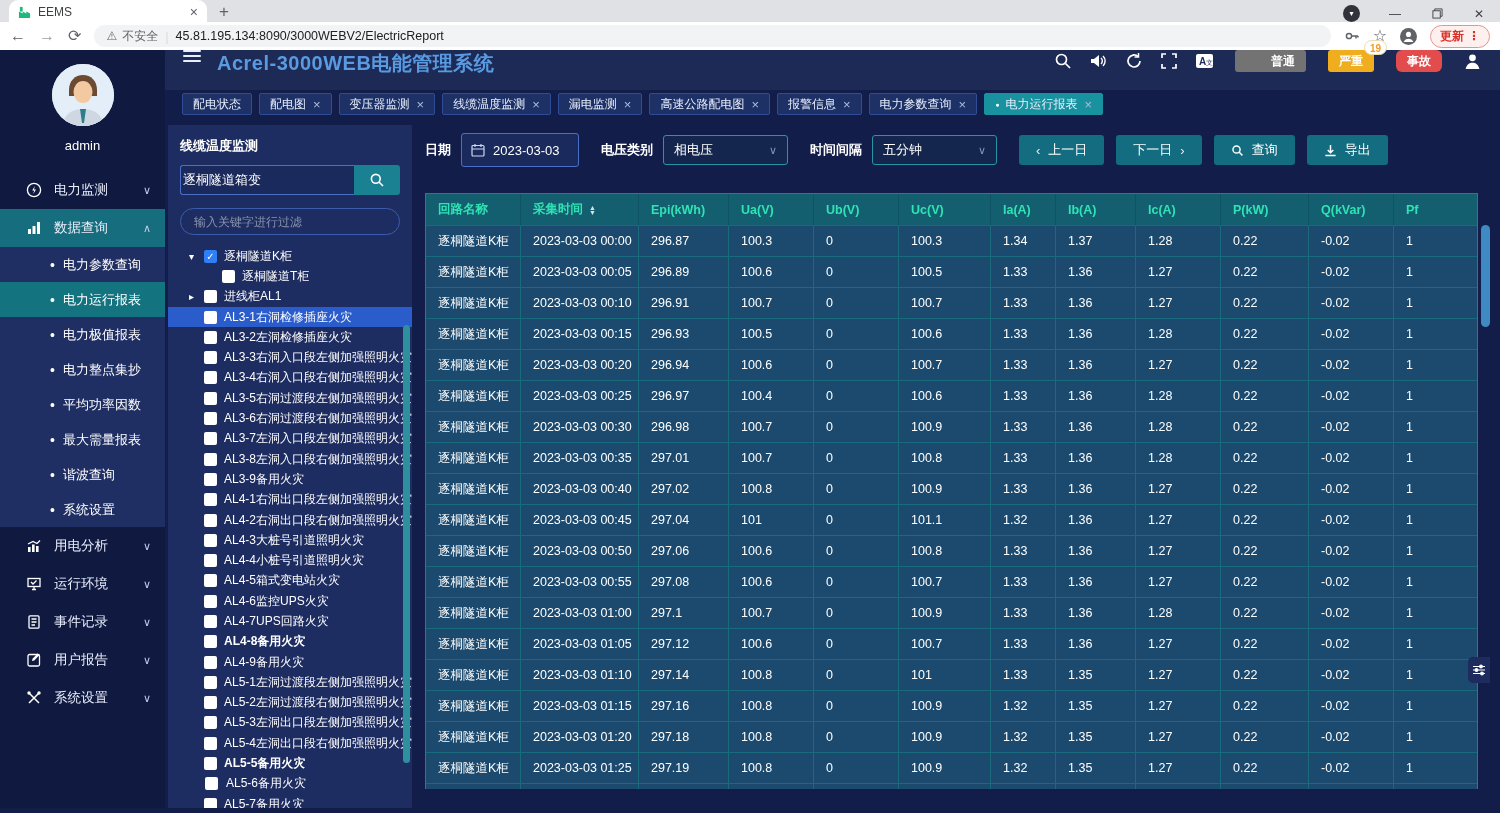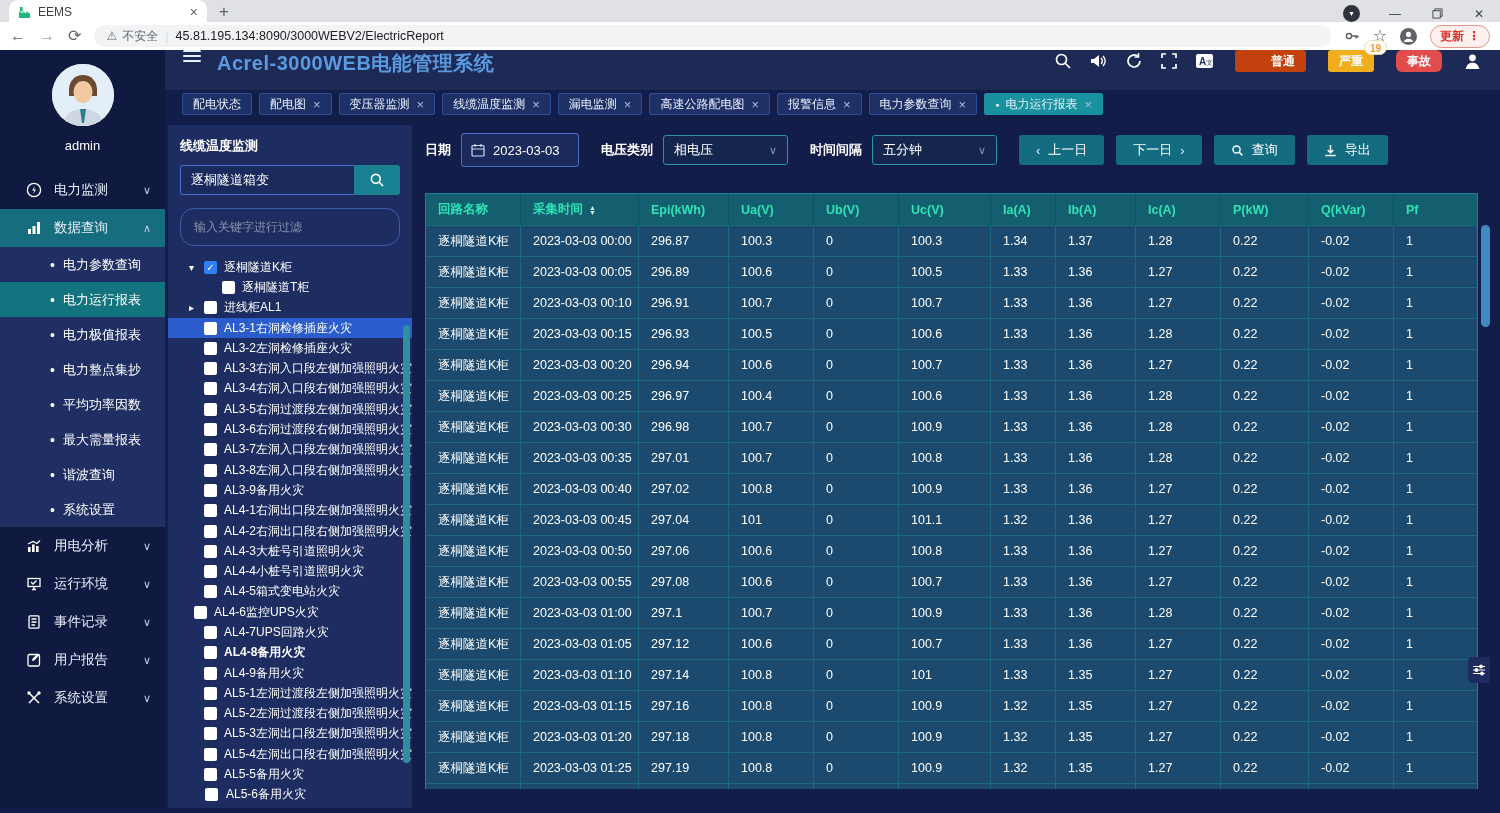--- a/index.html
+++ b/index.html
@@ -52,23 +52,23 @@
   .ptab{height:22px;background:#1d3166;border:1px solid #2f4d96;color:#e8eefc;font-size:12px;display:flex;align-items:center;padding:0 10px;gap:6px;border-radius:2px;white-space:nowrap}
   .ptab.active{background:#18929f;border-color:#18929f}
   .ptab .dot{font-size:7px;color:#fff}
   .ptab-close{color:#aebde0;font-size:13px;margin-left:1px}
 
   
   .content{flex:1;display:flex;background:#121d4a;overflow:hidden;min-height:0}
   .tree-panel{width:244px;margin:7px 0 0 3px;background:#1e2d61;position:relative;padding:12px 12px 0;flex:none}
   .station-label{color:#fff;font-size:13px;font-weight:bold;margin-bottom:10px}
   .search-row{display:flex;height:30px}
-  .search-input{flex:1;min-width:0;background:#1b2a5c;border:1px solid #4a6fc4;border-right:none;border-radius:3px 0 0 3px;color:#fff;font-size:13px;padding:0 10px;outline:none}
+  .search-input{flex:1;min-width:0;background:#1b2a5c;border:1px solid #4a6fc4;border-right:none;border-radius:3px 0 0 3px;color:#fff;font-size:13px;padding:0 2px;outline:none}
   .search-btn{width:46px;background:#1a8193;border-radius:0 3px 3px 0;display:flex;align-items:center;justify-content:center;flex:none}
-  .filter-input{margin-top:13px;width:100%;height:38px;border:1px solid #3b5cad;border-radius:14px;color:#22c55e;font-size:12px;padding:0 13px;background:transparent;outline:none}
+  .filter-input{margin-top:13px;width:100%;height:27px;border:1px solid #3b5cad;border-radius:14px;color:#22c55e;font-size:12px;padding:0 13px;background:transparent;outline:none}
   .filter-input::placeholder{color:#8a93ad}
   .tree-list{margin:11px -12px 0}
   .tree-row{height:20.3px;display:flex;align-items:center;gap:7px;color:#fff;font-size:12px;white-space:nowrap;overflow:hidden}
   .tree-row.selected{background:#2a5ccc}
   .tree-arrow{width:11px;color:#fff;font-size:10px;text-align:center;flex:none}
   .cb{width:13px;height:13px;background:#fff;border-radius:2px;flex:none}
   .cb.checked{background:#2f7ff7;color:#fff;font-size:10px;line-height:13px;text-align:center}
   .tree-scrollbar{position:absolute;right:2px;top:200px;width:7px;height:438px;background:#2e8f9e;border-radius:4px}
 
   .main-panel{flex:1;margin:7px 10px 0 13px;position:relative;min-width:0}
@@ -313,21 +313,21 @@
             </svg>
           </span>
         <span>
             <svg width="19" height="18" viewBox="0 0 19 18">
               <rect x="1" y="2" width="17" height="14" rx="2" fill="#fff"></rect>
               <text x="4" y="13" font-size="10" font-weight="bold" fill="#1d2a56" font-family="Liberation Sans">A</text>
               <text x="11" y="13" font-size="7" fill="#1d2a56" font-family="Liberation Sans">文</text>
             </svg>
           </span>
         <div style="display:flex;gap:22px;margin:0 4px">
-            <div class="alarm-btn" style="background: #c2410c; padding-left: 36px;">普通</div>
+            <div class="alarm-btn" style="background: #737373; padding-left: 36px;">普通</div>
             <div class="alarm-btn" style="background: rgb(240, 173, 29);">严重<span class="abadge">19</span></div>
             <div class="alarm-btn" style="background: rgb(226, 76, 76); border-radius: 6px;">事故</div>
           </div>
         <span>
             <svg width="19" height="19" viewBox="0 0 18 18" fill="#fff">
               <circle cx="9" cy="5.5" r="3.2"></circle>
               <path d="M2.5 16c.9-4 3.5-5.8 6.5-5.8s5.6 1.8 6.5 5.8z"></path>
             </svg>
           </span>
       </div>
@@ -467,21 +467,21 @@
             <div class="tree-row" style="padding-left: 18px;">
               <span class="tree-arrow"></span>
               <span class="cb"></span>
               <span class="tree-label">AL4-4小桩号引道照明火灾</span>
             </div>
             <div class="tree-row" style="padding-left: 18px;">
               <span class="tree-arrow"></span>
               <span class="cb"></span>
               <span class="tree-label">AL4-5箱式变电站火灾</span>
             </div>
-            <div class="tree-row" style="padding-left: 8px;">
+            <div class="tree-row" style="padding-left: 18px;">
               <span class="tree-arrow"></span>
               <span class="cb"></span>
               <span class="tree-label">AL4-6监控UPS火灾</span>
             </div>
             <div class="tree-row" style="padding-left: 18px;">
               <span class="tree-arrow"></span>
               <span class="cb"></span>
               <span class="tree-label">AL4-7UPS回路火灾</span>
             </div>
             <div class="tree-row" style="padding-left: 18px; font-weight: bold;">
@@ -507,21 +507,21 @@
             <div class="tree-row" style="padding-left: 18px;">
               <span class="tree-arrow"></span>
               <span class="cb"></span>
               <span class="tree-label">AL5-3左洞出口段左侧加强照明火灾</span>
             </div>
             <div class="tree-row" style="padding-left: 18px;">
               <span class="tree-arrow"></span>
               <span class="cb"></span>
               <span class="tree-label">AL5-4左洞出口段右侧加强照明火灾</span>
             </div>
-            <div class="tree-row" style="padding-left: 18px;">
+            <div class="tree-row" style="padding-left: 18px; font-weight: bold;">
               <span class="tree-arrow"></span>
               <span class="cb"></span>
               <span class="tree-label">AL5-5备用火灾</span>
             </div>
             <div class="tree-row" style="padding-left: 18px; gap: 8px;">
               <span class="tree-arrow"></span>
               <span class="cb"></span>
               <span class="tree-label">AL5-6备用火灾</span>
             </div>
             <div class="tree-row" style="padding-left: 18px;">

